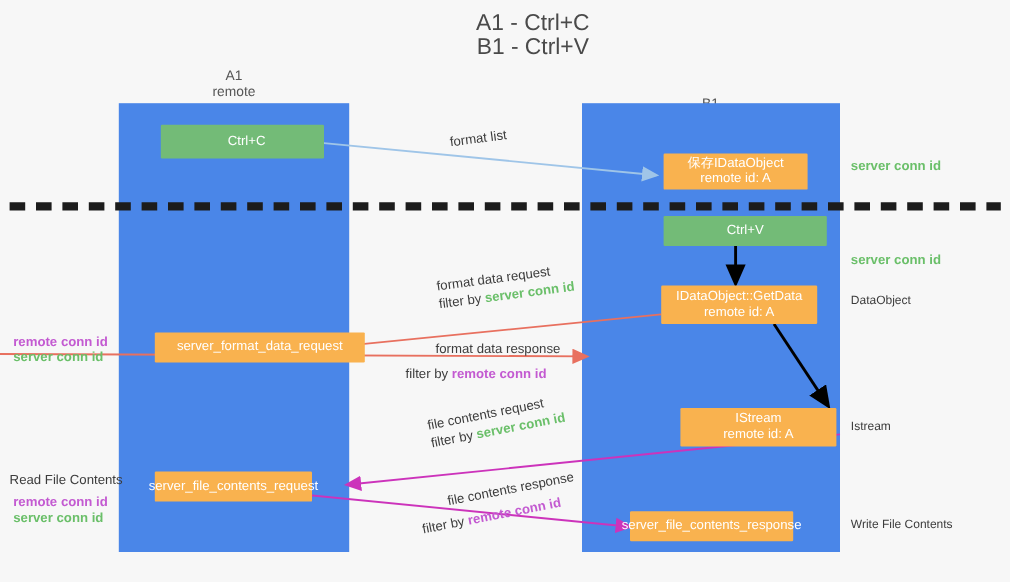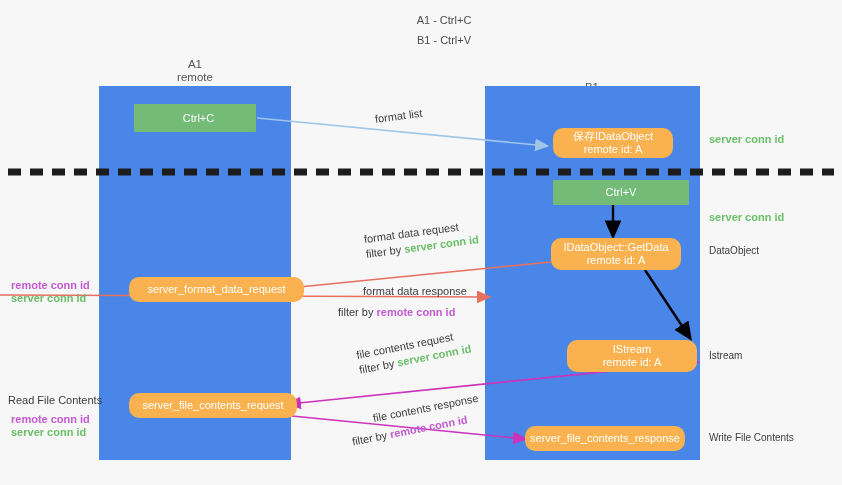--- a/index.html
+++ b/index.html
@@ -18,21 +18,21 @@
   #diagram {
     position: absolute;
     inset: 0;
   }
   .abs { position: absolute; }
 
   
   .title {
     left: 0; right: 0; top: 10px;
     text-align: center;
-    font-size: 11px;
+    font-size: 19px;
     line-height: 20px;
     color: #4a4a4a;
     padding-left: 46px;
   }
 
   
   .col-head {
     text-align: center;
     font-size: 11.5px;
     line-height: 13px;
@@ -57,21 +57,21 @@
     align-items: center;
     justify-content: center;
     color: #ffffff;
     font-size: 11px;
     line-height: 13px;
     text-align: center;
     padding: 2px 6px;
     border-radius: 1px;
   }
   .box-orange { background: #f6b martin; }
-  .box-orange { background: #f9b champagne; border-radius: 10px; }
+  .box-orange { background: #f9b champagne; }
   .box-orange { background: #f9b24f; }
   .box-green  { background: #6aa84f; }
   .box-green  { background: #73bb77; }
 
   
   svg.layer {
     position: absolute;
     left: 0; top: 0;
     width: 842px; height: 485px;
     overflow: visible;
@@ -152,29 +152,29 @@
 
     <line x1="700" y1="362" x2="289" y2="404" stroke="#cc33bb" stroke-width="1.6" marker-end="url(#ah-magenta)"></line>
 
     <line x1="130" y1="400" x2="525" y2="439" stroke="#cc33bb" stroke-width="1.6" marker-end="url(#ah-magenta)"></line>
   </svg>
 
   <svg class="layer">
     <line x1="8" y1="172" x2="834" y2="172" stroke="#1c1c1c" stroke-width="7" stroke-dasharray="13 9" stroke-linecap="butt"></line>
   </svg>
 
-  <div class="abs box box-green" style="left:134px; top:104px; width:122px; height:28px;padding-left:13px;">
+  <div class="abs box box-green" style="left:134px; top:104px; width:136px; height:28px;padding-left:13px;">
     <div>Ctrl+C</div>
   </div>
 
   <div class="abs box box-orange" style="left:129px; top:277px; width:175px; height:25px;">
     <div>server_format_data_request</div>
   </div>
 
-  <div class="abs box box-orange" style="left:129px; top:393px; width:168px; height:25px;">
+  <div class="abs box box-orange" style="left:129px; top:393px; width:131px; height:25px;">
     <div>server_file_contents_request</div>
   </div>
 
   <div class="abs box box-orange" style="left:553px; top:128px; width:120px; height:30px;">
     <div>保存IDataObject</div>
     <div>remote id: A</div>
   </div>
 
   <div class="abs box box-green" style="left:553px; top:180px; width:136px; height:25px;">
     <div>Ctrl+V</div>
@@ -184,21 +184,21 @@
     <div>IDataObject::GetData</div>
     <div>remote id: A</div>
   </div>
 
 
   <div class="abs box box-orange" style="left:567px; top:340px; width:130px; height:32px;">
     <div>IStream</div>
     <div>remote id: A</div>
   </div>
 
-  <div class="abs box box-orange" style="left:525px; top:426px; width:160px; height:25px;">
+  <div class="abs box box-orange" style="left:525px; top:426px; width:136px; height:25px;">
     <div>server_file_contents_response</div>
   </div>
 
   <div class="abs flow-label rot-up" style="left:375px; top:112px;">
     <span>format list</span>
   </div>
 
   <div class="abs flow-label rot-up" style="left:365px; top:232px;">
     <div>format data request</div>
     <div>

